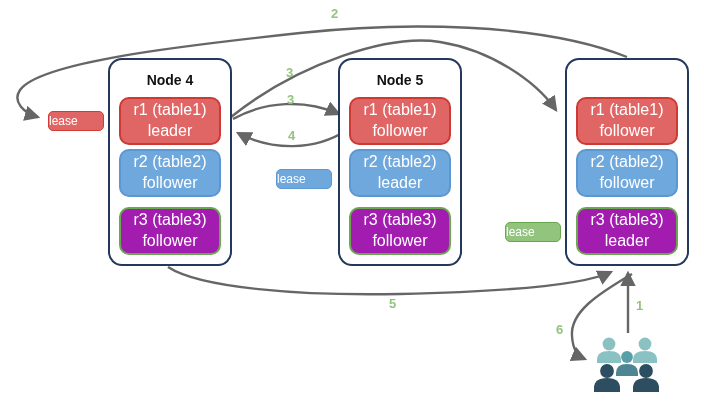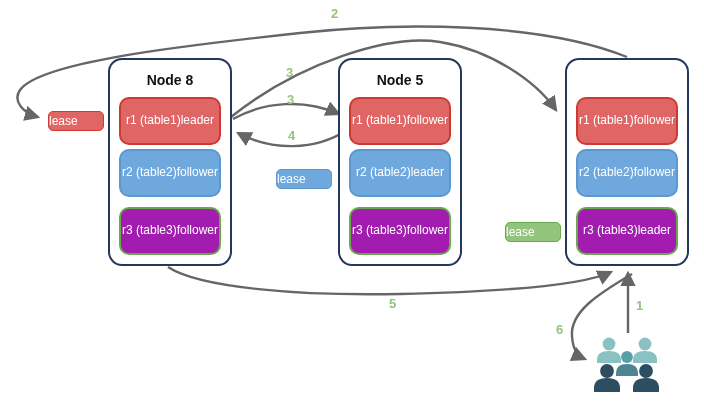--- a/index.html
+++ b/index.html
@@ -11,22 +11,22 @@
   .node{
     position:absolute;top:58px;width:120px;height:204px;background:#fff;
     border:2px solid #24385c;border-radius:14px;
   }
   .node-title{
     position:absolute;top:12px;left:0;width:100%;text-align:center;
     font-size:14px;font-weight:bold;color:#111;
   }
   .replica{
     position:absolute;left:9px;width:98px;height:44px;border-radius:10px;
-    border:2px solid;color:#fff;font-size:12px;line-height:1.3;
-    display:flex;flex-direction:row;align-items:center;justify-content:center;text-align:center;
+    border:2px solid;color:#fff;font-size:16px;line-height:1.3;
+    display:flex;flex-direction:column;align-items:center;justify-content:center;text-align:center;
   }
   .replica.red{background:#e06666;border-color:#cc3a33;}
   .replica.blue{background:#6fa8dc;border-color:#5d97d1;}
   .replica.green{background:#a21caf;border-color:#6aa84f;}
   .r-top{top:37px}.r-mid{top:89px}.r-bot{top:147px}
   .lease{
     position:absolute;width:54px;height:18px;line-height:18px;text-align:left;
     color:#fff;font-size:12px;border-radius:5px;border:1.5px solid;
   }
   .lease.red{background:#e06666;border-color:#d23b33;left:48px;top:111px;}
@@ -67,21 +67,21 @@
       <path d="M 616 376 L 616 373 Q 616 364 627 364 Q 638 364 638 373 L 638 376 Z" fill="#4e8593"></path>
 
       <circle cx="607" cy="371" r="6.9" fill="#2d4d60"></circle>
       <path d="M 594 392 L 594 388 Q 594 378 607 378 Q 620 378 620 388 L 620 392 Z" fill="#2d4d60"></path>
       <circle cx="646" cy="371" r="6.9" fill="#2d4d60"></circle>
       <path d="M 633 392 L 633 388 Q 633 378 646 378 Q 659 378 659 388 L 659 392 Z" fill="#2d4d60"></path>
     </g>
   </svg>
 
   <div class="node" style="left:108px">
-    <div class="node-title">Node 8</div>
+    <div class="node-title">Node 4</div>
     <div class="replica red r-top">
       <span>r1 (table1)</span>
       <span>leader</span>
     </div>
     <div class="replica blue r-mid">
       <span>r2 (table2)</span>
       <span>follower</span>
     </div>
     <div class="replica green r-bot">
       <span>r3 (table3)</span>

